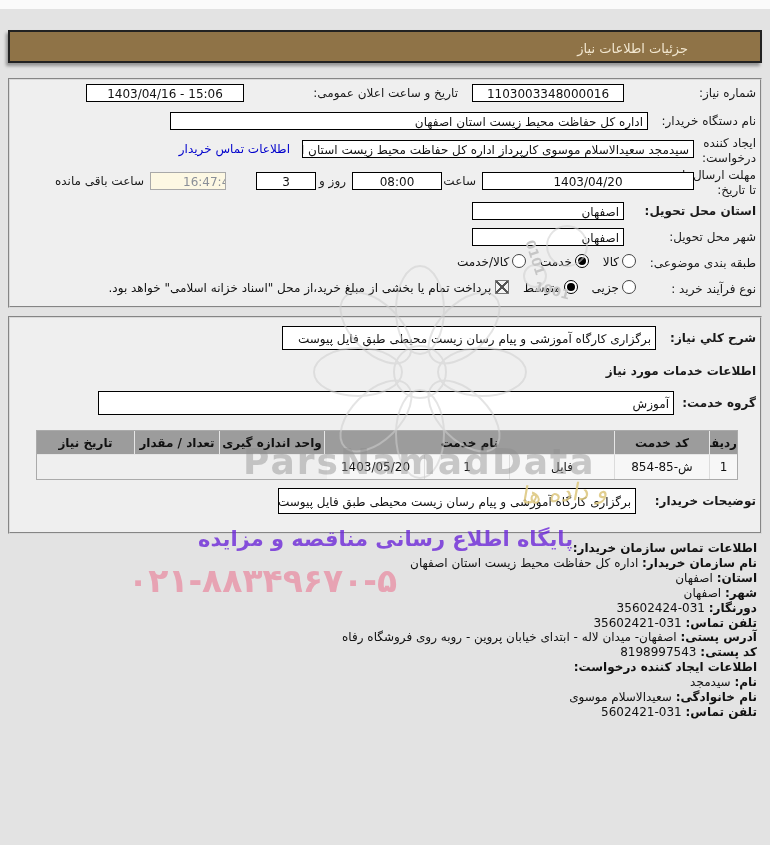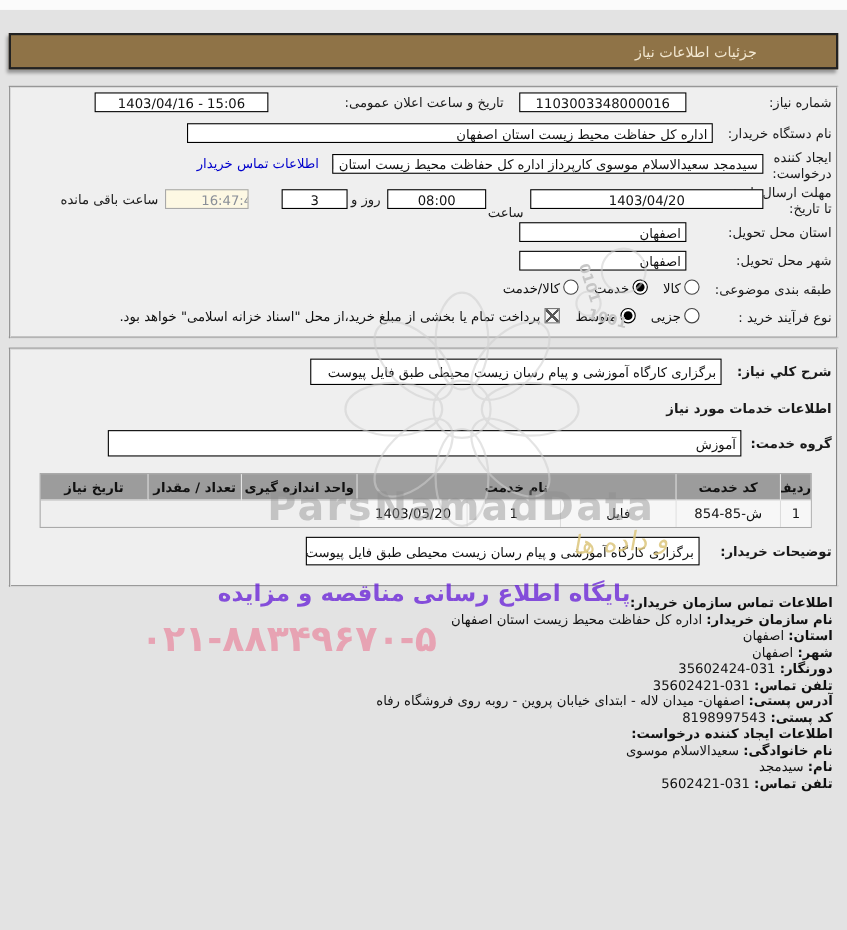--- a/index.html
+++ b/index.html
@@ -94,28 +94,28 @@
   <div class="box" style="top:32px;right:112px;width:478px;">اداره کل حفاظت محیط زیست استان اصفهان</div>
 
   <div class="lbl" style="top:56px;right:4px;">ایجاد کننده</div>
   <div class="lbl" style="top:71px;right:4px;">درخواست:</div>
   <div class="box" style="top:60px;right:66px;width:392px;">سیدمجد سعیدالاسلام موسوی کارپرداز اداره کل حفاظت محیط زیست استان اص</div>
   <div class="link" style="top:62px;right:470px;">اطلاعات تماس خریدار</div>
 
   <div class="lbl" style="top:88px;right:4px;">مهلت ارسال پاسخ:</div>
   <div class="lbl" style="top:103px;right:4px;">تا تاریخ:</div>
   <div class="box center ltr" style="top:92px;right:66px;width:212px;">1403/04/20</div>
-  <div class="lbl" style="top:94px;right:284px;margin-top:12px;">ساعت</div>
+  <div class="lbl" style="top:94px;right:284px;">ساعت</div>
   <div class="box center ltr" style="top:92px;right:318px;width:90px;">08:00</div>
   <div class="box center ltr" style="top:92px;right:444px;width:60px;">3</div>
   <div class="lbl" style="top:94px;right:414px;">روز و</div>
   <div class="box cream ltr" style="top:92px;right:534px;width:76px;padding-left:32px;">16:47:44</div>
   <div class="lbl" style="top:94px;right:616px;">ساعت باقی مانده</div>
 
-  <div class="lbl" style="top:124px;right:4px;">استان محل تحویل:</div>
+  <div class="lbl" style="top:124px;right:4px;font-weight:bold;">استان محل تحویل:</div>
   <div class="box" style="top:122px;right:136px;width:152px;">اصفهان</div>
 
   <div class="lbl" style="top:150px;right:4px;">شهر محل تحویل:</div>
   <div class="box" style="top:148px;right:136px;width:152px;">اصفهان</div>
 
   <div class="lbl" style="top:176px;right:4px;">طبقه بندی موضوعی:</div>
   <div class="radgroup" style="top:174px;right:124px;">
     <span class="opt"><span class="radio"></span><span>کالا</span></span>
     <span class="opt"><span class="radio checked"></span><span>خدمت</span></span>
     <span class="opt"><span class="radio"></span><span>کالا/خدمت</span></span>
@@ -164,22 +164,22 @@
 <div class="contact">
   <div class="hline">اطلاعات تماس سازمان خریدار:</div>
   <div><span class="l">نام سازمان خریدار:</span> <span class="v">اداره کل حفاظت محیط زیست استان اصفهان</span></div>
   <div><span class="l">استان:</span> <span class="v">اصفهان</span></div>
   <div><span class="l">شهر:</span> <span class="v">اصفهان</span></div>
   <div><span class="l">دورنگار:</span> <span class="v">031-35602424</span></div>
   <div><span class="l">تلفن تماس:</span> <span class="v">031-35602421</span></div>
   <div><span class="l">آدرس پستی:</span> <span class="v">اصفهان- میدان لاله - ابتدای خیابان پروین - روبه روی فروشگاه رفاه</span></div>
   <div><span class="l">کد پستی:</span> <span class="v">8198997543</span></div>
   <div class="hline">اطلاعات ایجاد کننده درخواست:</div>
+  <div><span class="l">نام:</span> <span class="v">سیدمجد</span></div>
   <div><span class="l">نام خانوادگی:</span> <span class="v">سعیدالاسلام موسوی</span></div>
-  <div><span class="l">نام:</span> <span class="v">سیدمجد</span></div>
   <div><span class="l">تلفن تماس:</span> <span class="v">031-5602421</span></div>
 </div>
 
 <div class="wm">
   <svg class="wm-flower" width="390" height="315" viewBox="0 0 390 315">
     <g fill="none" stroke="#cfcfcf" stroke-width="2">
       <circle cx="185" cy="160" r="26"></circle>
       <ellipse cx="185" cy="98" rx="24" ry="44"></ellipse>
       <ellipse cx="185" cy="222" rx="24" ry="44"></ellipse>
       <ellipse cx="123" cy="160" rx="44" ry="24"></ellipse>

